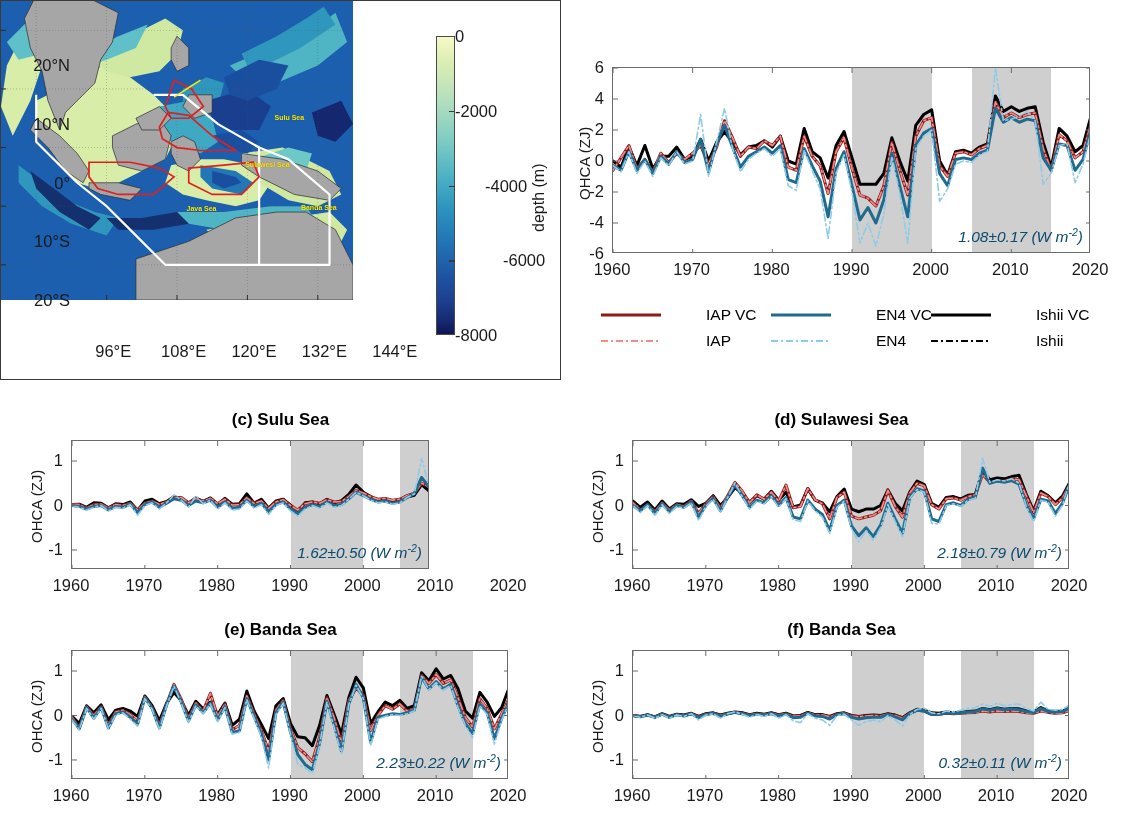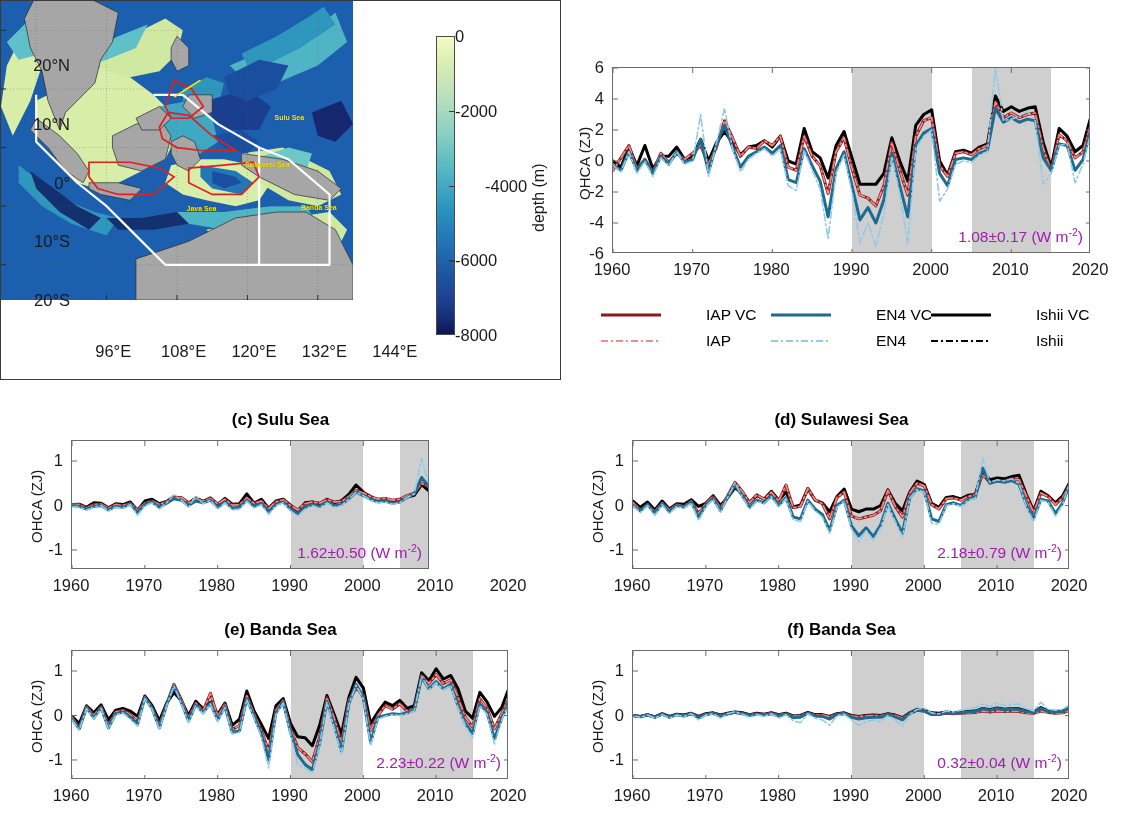--- a/index.html
+++ b/index.html
@@ -9,21 +9,21 @@
   .ptitle{position:absolute;text-align:center;font-weight:bold;font-size:17px;color:#000;
           white-space:nowrap;left:0;right:0;}
   .plotbox{position:absolute;border:1.2px solid #6b6b6b;background:#fff;box-sizing:border-box;overflow:hidden;}
   .band{position:absolute;top:0;bottom:0;background:#cfcfcf;}
   svg{display:block;}
   .ticklab{position:absolute;font-size:16.5px;color:#1a1a1a;white-space:nowrap;}
   .xlab{transform:translateX(-50%);}
   .ylab-r{text-align:right;transform:translateY(-50%);}
   .axlabel{position:absolute;font-size:15px;color:#1a1a1a;white-space:nowrap;}
   .vert{transform-origin:0 0;transform:rotate(-90deg);}
-  .trend{position:absolute;font-size:15.5px;color:#a21caf;white-space:nowrap;}
+  .trend{position:absolute;font-size:15.5px;color:#0c4a6e;white-space:nowrap;font-style:italic;}
   .trend sup{font-size:10.5px;vertical-align:super;}
   
   #map-wrap{left:78px;top:36px;width:352px;height:299px;}
   #map-frame{position:absolute;inset:0;border:1.1px solid #3a3a3a;box-sizing:border-box;overflow:hidden;}
   .maplab{position:absolute;color:#ffea00;font-size:7px;font-weight:bold;white-space:nowrap;
           text-shadow:0 0 1px rgba(0,0,0,.45);}
   #cbar{position:absolute;left:436px;top:36px;width:19px;height:299px;
         border:1px solid #4a4a4a;box-sizing:border-box;
         background:linear-gradient(to bottom,#f7f9c8 0%,#ddeeb3 8%,#b9e0bd 20%,#86cfc3 33%,
                    #4fb4c4 46%,#2b93bf 58%,#2172b4 70%,#1d55a3 80%,#1d3f8f 89%,#16276e 96%,#0d1550 100%);}
@@ -105,21 +105,21 @@
     </div>
   </div>
 
   <div id="cbar"></div>
   <div id="cbar-ticks">
       <div class="cb-tick" style="top: 36px;">0</div>
       <div class="cb-tick" style="top: 110.75px;">-2000</div>
       <div class="cb-mark" style="top: 110.75px;"></div>
       <div class="cb-tick" style="top: 185.5px; margin-left: 30px;">-4000</div>
       <div class="cb-mark" style="top: 185.5px;"></div>
-      <div class="cb-tick" style="top: 260.25px;">-6000</div>
+      <div class="cb-tick" style="top: 260.25px; padding-left: 48px;">-6000</div>
       <div class="cb-mark" style="top: 260.25px;"></div>
       <div class="cb-tick" style="top: 335px;">-8000</div>
     </div>
   <div class="axlabel vert" style="left:530px;top:232px;font-size:16px;">depth (m)</div>
 
   <div id="map-xticks">
       <div class="ticklab xlab" style="left: 113.2px; top: 342px;">96°E</div>
       <div class="ticklab xlab" style="left: 183.6px; top: 342px;">108°E</div>
       <div class="ticklab xlab" style="left: 254px; top: 342px;">120°E</div>
       <div class="ticklab xlab" style="left: 324.4px; top: 342px;">132°E</div>
@@ -415,21 +415,21 @@
           <line x1="364.1666666666667" x2="364.1666666666667" y1="0" y2="5" stroke="#6b6b6b" stroke-width="1"></line>
           <line x1="437" x2="437" y1="129" y2="124" stroke="#6b6b6b" stroke-width="1"></line>
           <line x1="437" x2="437" y1="0" y2="5" stroke="#6b6b6b" stroke-width="1"></line>
           <line y1="108.98275862068965" y2="108.98275862068965" x1="0" x2="5" stroke="#6b6b6b" stroke-width="1"></line>
           <line y1="108.98275862068965" y2="108.98275862068965" x1="437" x2="432" stroke="#6b6b6b" stroke-width="1"></line>
           <line y1="64.5" y2="64.5" x1="0" x2="5" stroke="#6b6b6b" stroke-width="1"></line>
           <line y1="64.5" y2="64.5" x1="437" x2="432" stroke="#6b6b6b" stroke-width="1"></line>
           <line y1="20.017241379310335" y2="20.017241379310335" x1="0" x2="5" stroke="#6b6b6b" stroke-width="1"></line>
           <line y1="20.017241379310335" y2="20.017241379310335" x1="437" x2="432" stroke="#6b6b6b" stroke-width="1"></line>
         </svg>
-        <div class="trend" style="right: 6px; bottom: 6px; position: absolute;"><span>0.32±0.04 (W m</span><sup>-2</sup><span>)</span></div>
+        <div class="trend" style="right: 6px; bottom: 6px; position: absolute;"><span>0.32±0.11 (W m</span><sup>-2</sup><span>)</span></div>
       </div>
       <div class="ticklab xlab" style="left: 0px; top: 136px;">1960</div>
       <div class="ticklab xlab" style="left: 72.8333px; top: 136px;">1970</div>
       <div class="ticklab xlab" style="left: 145.667px; top: 136px;">1980</div>
       <div class="ticklab xlab" style="left: 218.5px; top: 136px;">1990</div>
       <div class="ticklab xlab" style="left: 291.333px; top: 136px;">2000</div>
       <div class="ticklab xlab" style="left: 364.167px; top: 136px;">2010</div>
       <div class="ticklab xlab" style="left: 437px; top: 136px;">2020</div>
       <div class="ticklab ylab-r" style="right: 445px; top: 108.983px; position: absolute;">-1</div>
       <div class="ticklab ylab-r" style="right: 445px; top: 64.5px; position: absolute;">0</div>

